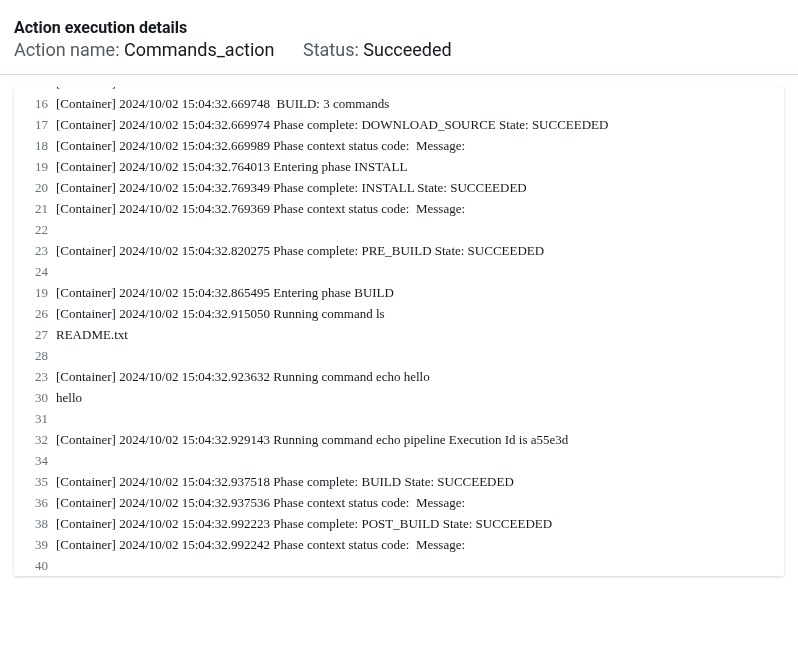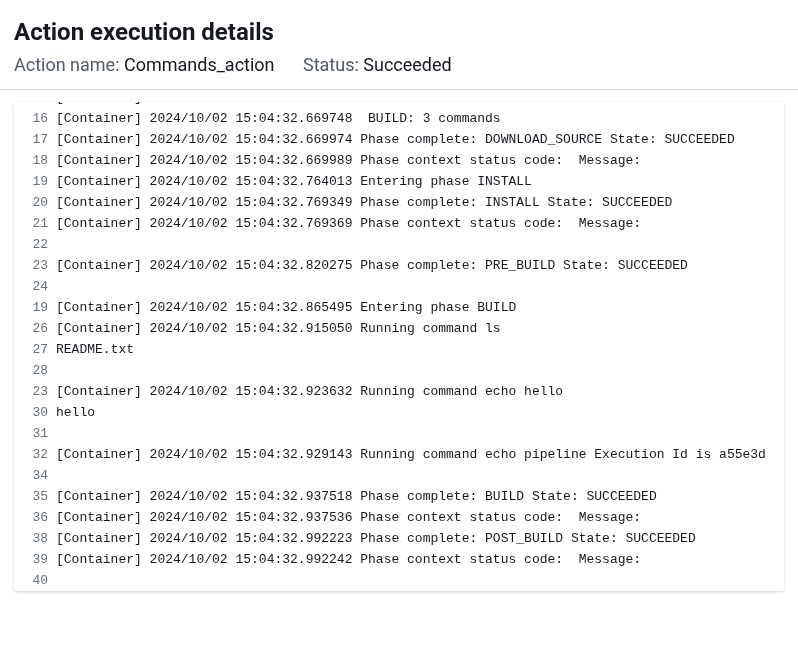--- a/index.html
+++ b/index.html
@@ -8,24 +8,24 @@
       background: #fff;
       width: 798px;
       padding: 0;
     }
     .header {
       padding: 18px 14px 14px 14px;
       border-bottom: 1px solid #d5dbdb;
       background: #fff;
     }
     .title {
-      font-size: 24px;
+      font-size: 16px;
       font-weight: 700;
       color: #16191f;
-      margin-bottom: 8px;
+      margin-bottom: 2px;
     }
     .meta-line {
       font-size: 18px;
       color: #545b64;
     }
     .meta-label {
       color: #545b64;
     }
     .meta-value {
       color: #16191f;
@@ -38,21 +38,21 @@
     .log-container {
       margin: 12px 14px 14px 14px;
       box-shadow: 0 1px 3px rgba(0,0,0,0.18);
       border-radius: 2px;
       overflow: hidden;
       background: #fff;
     }
     .log-line {
       display: flex;
       align-items: flex-end;
-      font-family: Liberation Mono, monospace;
+      font-family: Liberation Serif, serif;
       font-size: 13px;
       line-height: 21px;
       color: #16191f;
       white-space: nowrap;
       overflow: hidden;
     }
     .gutter {
       width: 42px;
       min-width: 42px;
       text-align: right;

